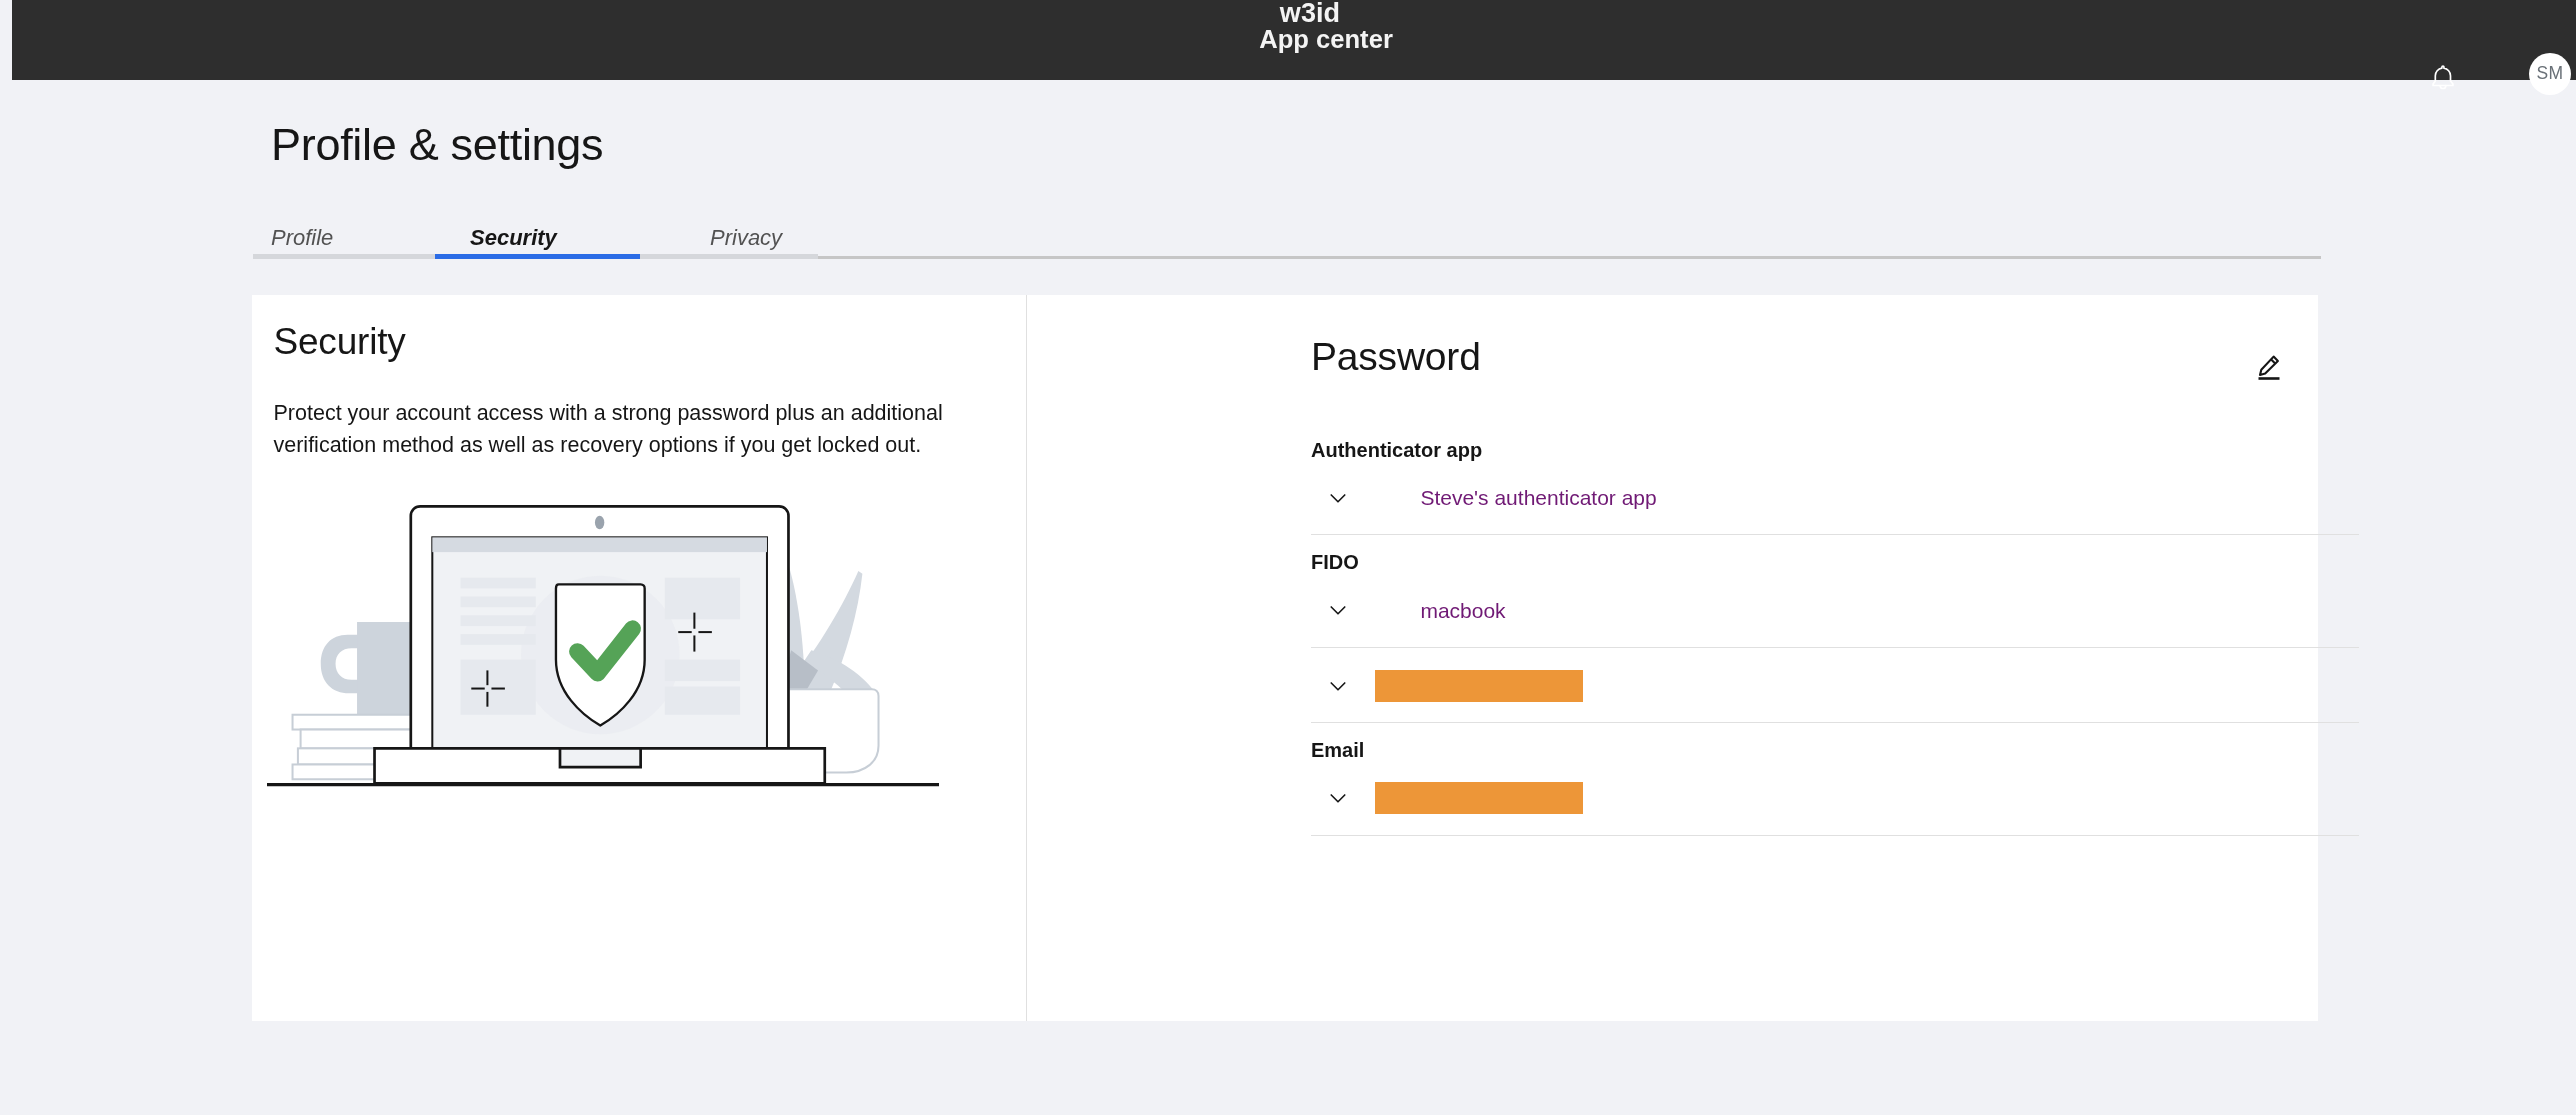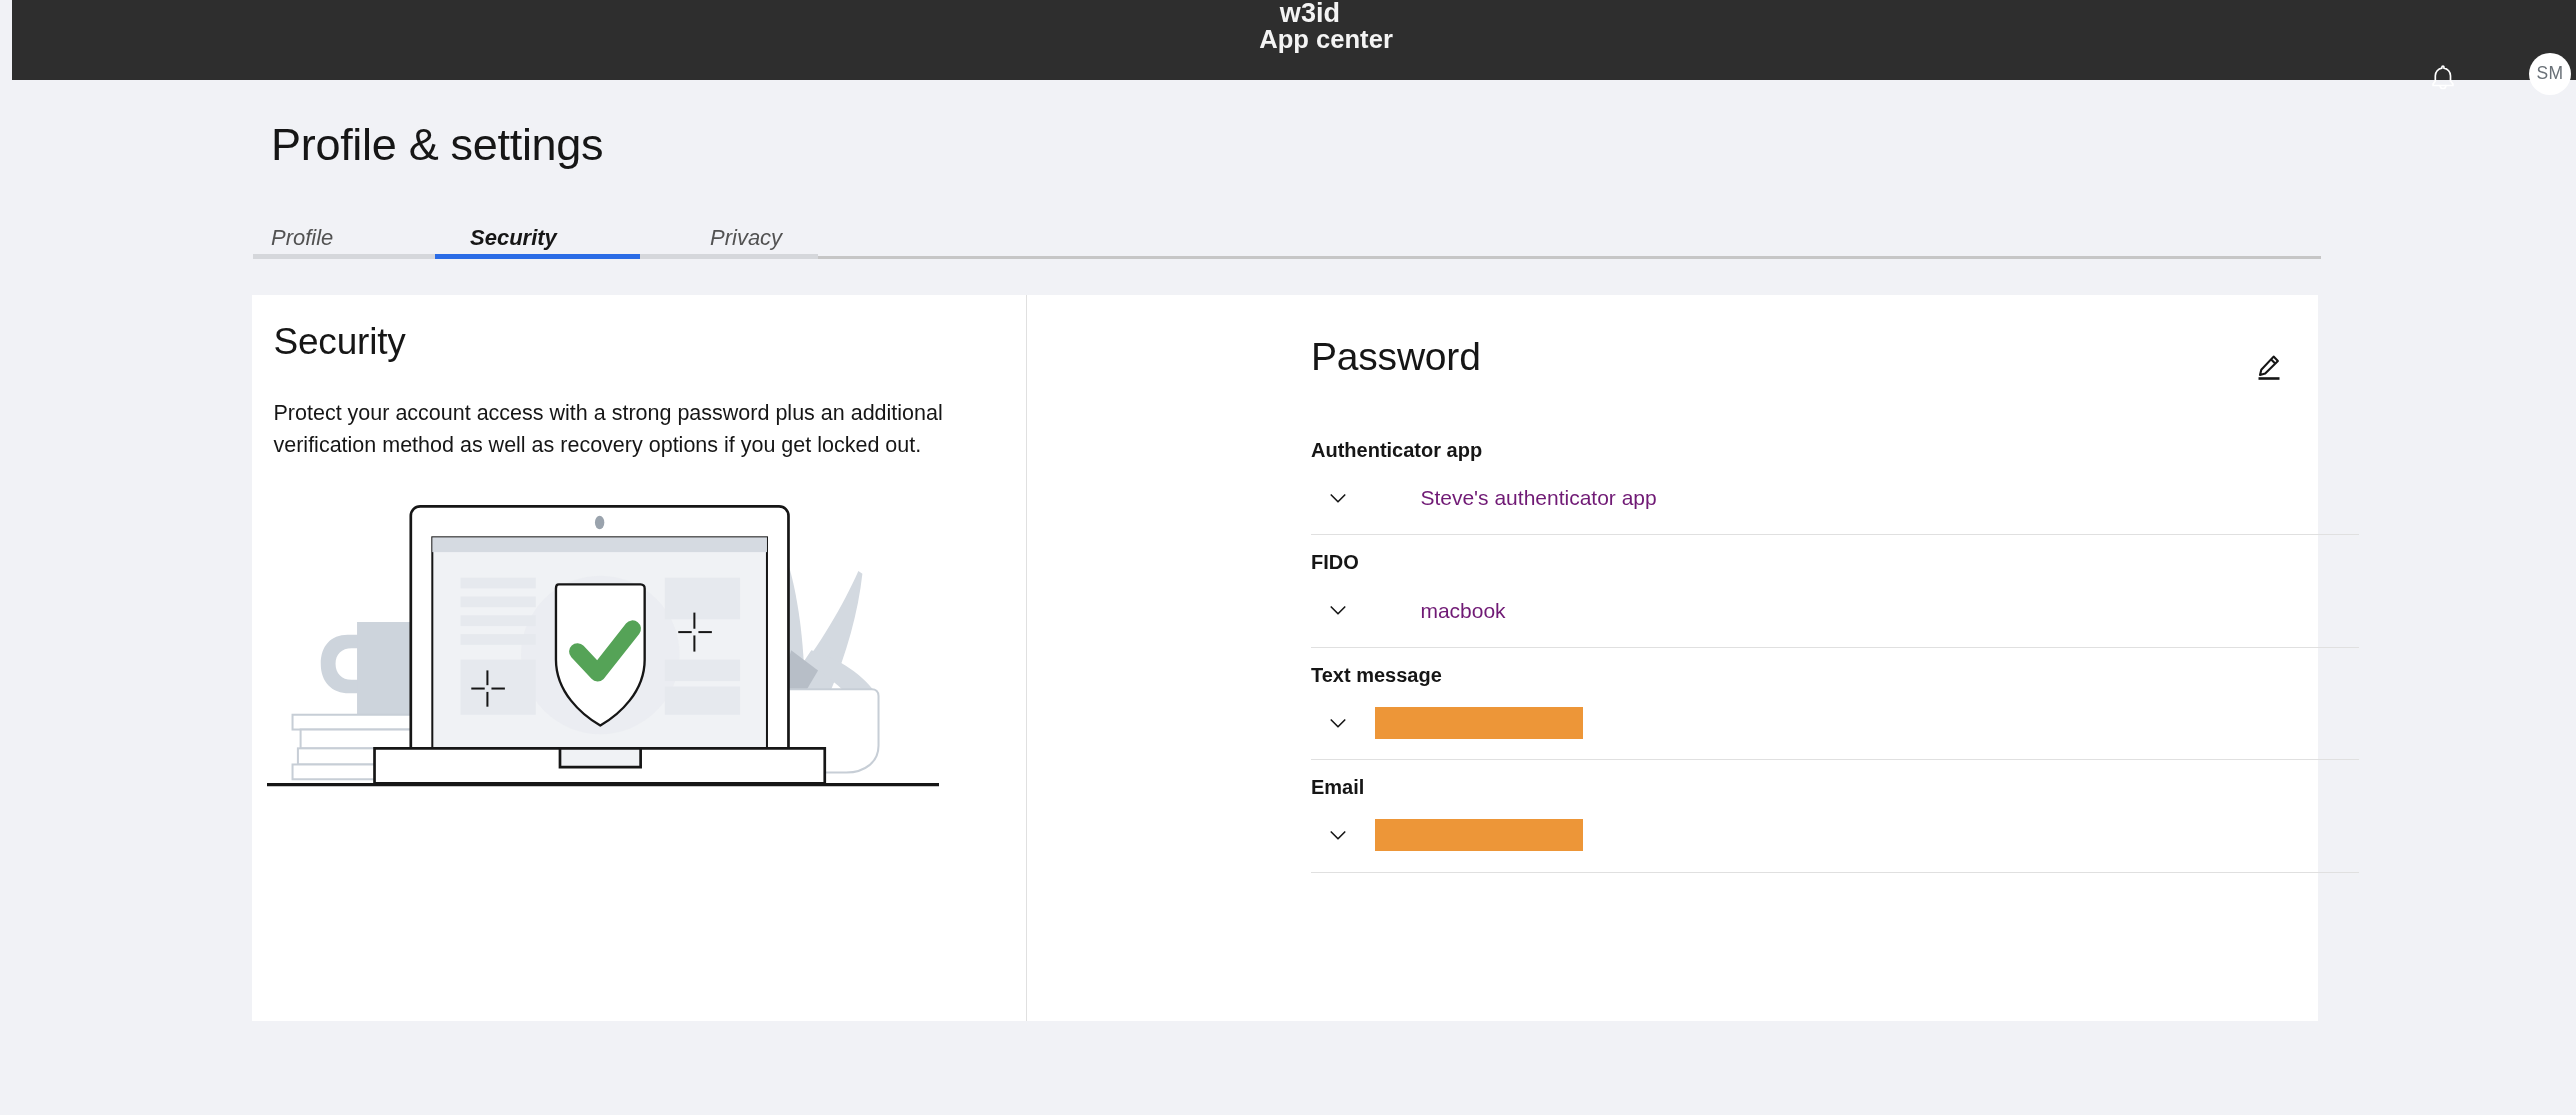--- a/index.html
+++ b/index.html
@@ -397,21 +397,20 @@
           <span class="chevron">
             <svg width="24" height="24" viewBox="0 0 32 32">
               <path d="M7 12 L16 21 L25 12" fill="none" stroke="#161616" stroke-width="2.2" stroke-linecap="round" stroke-linejoin="round"></path>
             </svg>
           </span>
           <span class="method-value">macbook</span>
         </div>
       </div>
 
       <div class="method">
-        <div class="method-label">Text message</div>
         <div class="method-row">
           <span class="chevron">
             <svg width="24" height="24" viewBox="0 0 32 32">
               <path d="M7 12 L16 21 L25 12" fill="none" stroke="#161616" stroke-width="2.2" stroke-linecap="round" stroke-linejoin="round"></path>
             </svg>
           </span>
           <span class="redact-bar sms"></span>
         </div>
       </div>
 

